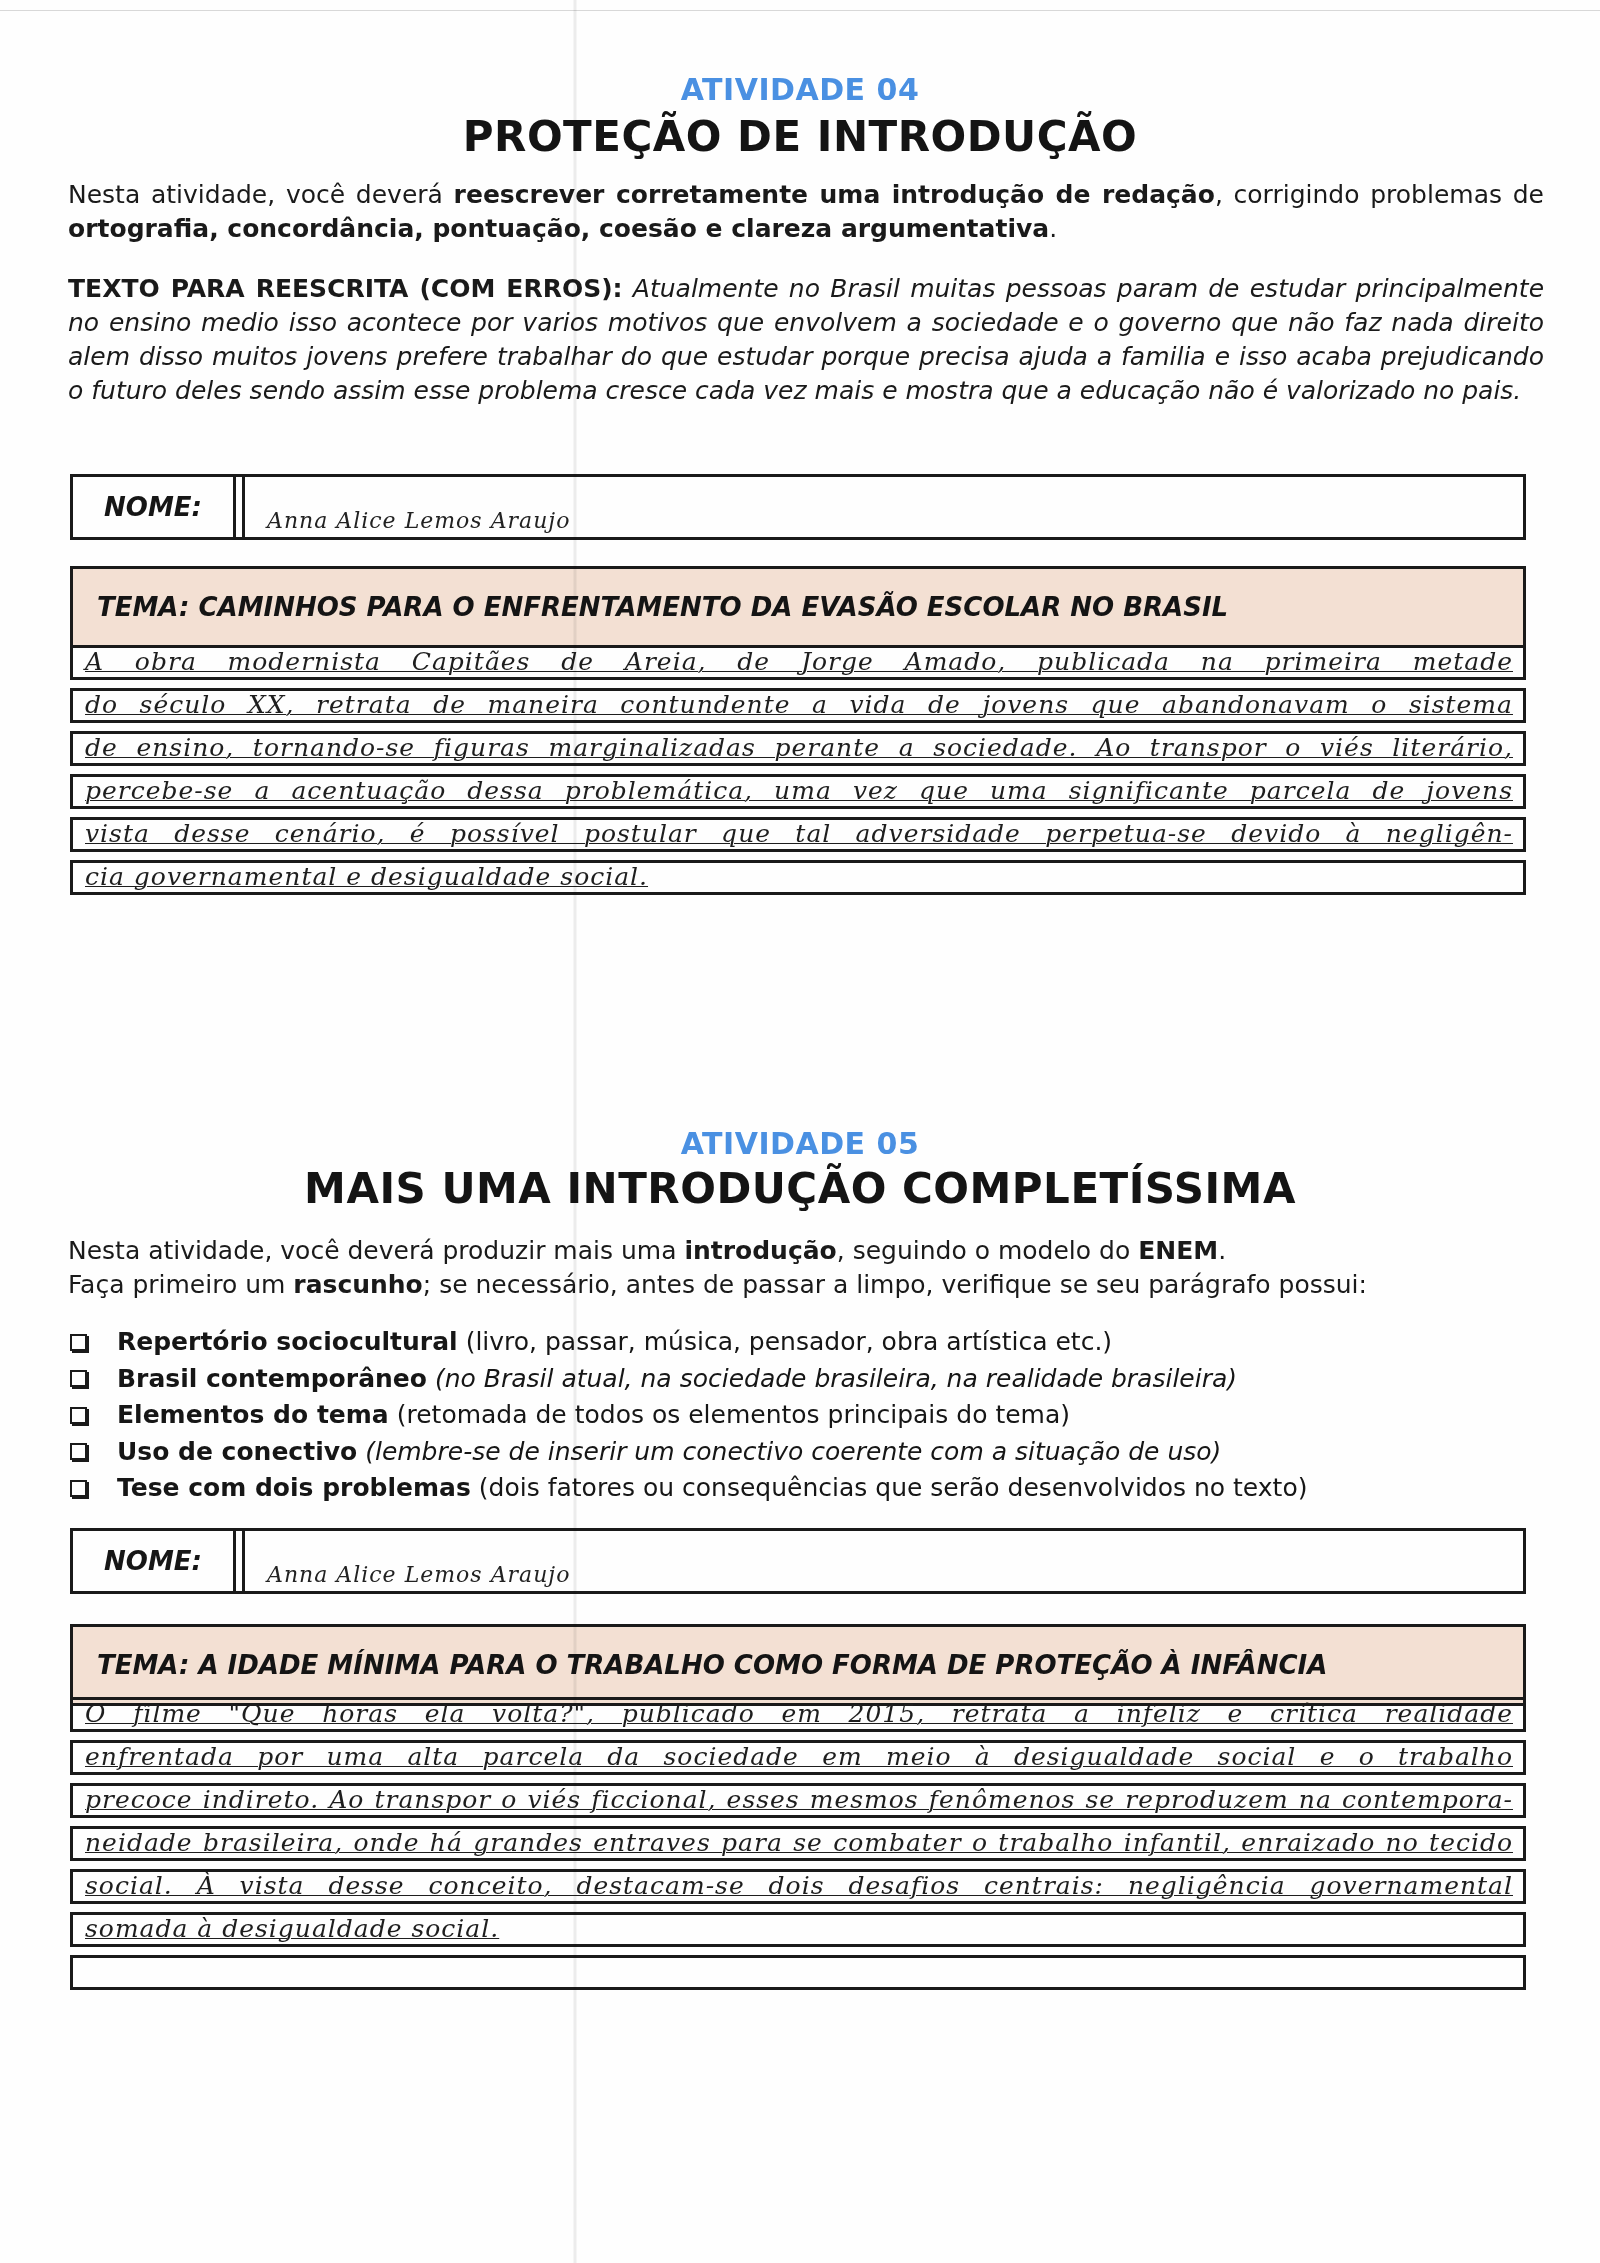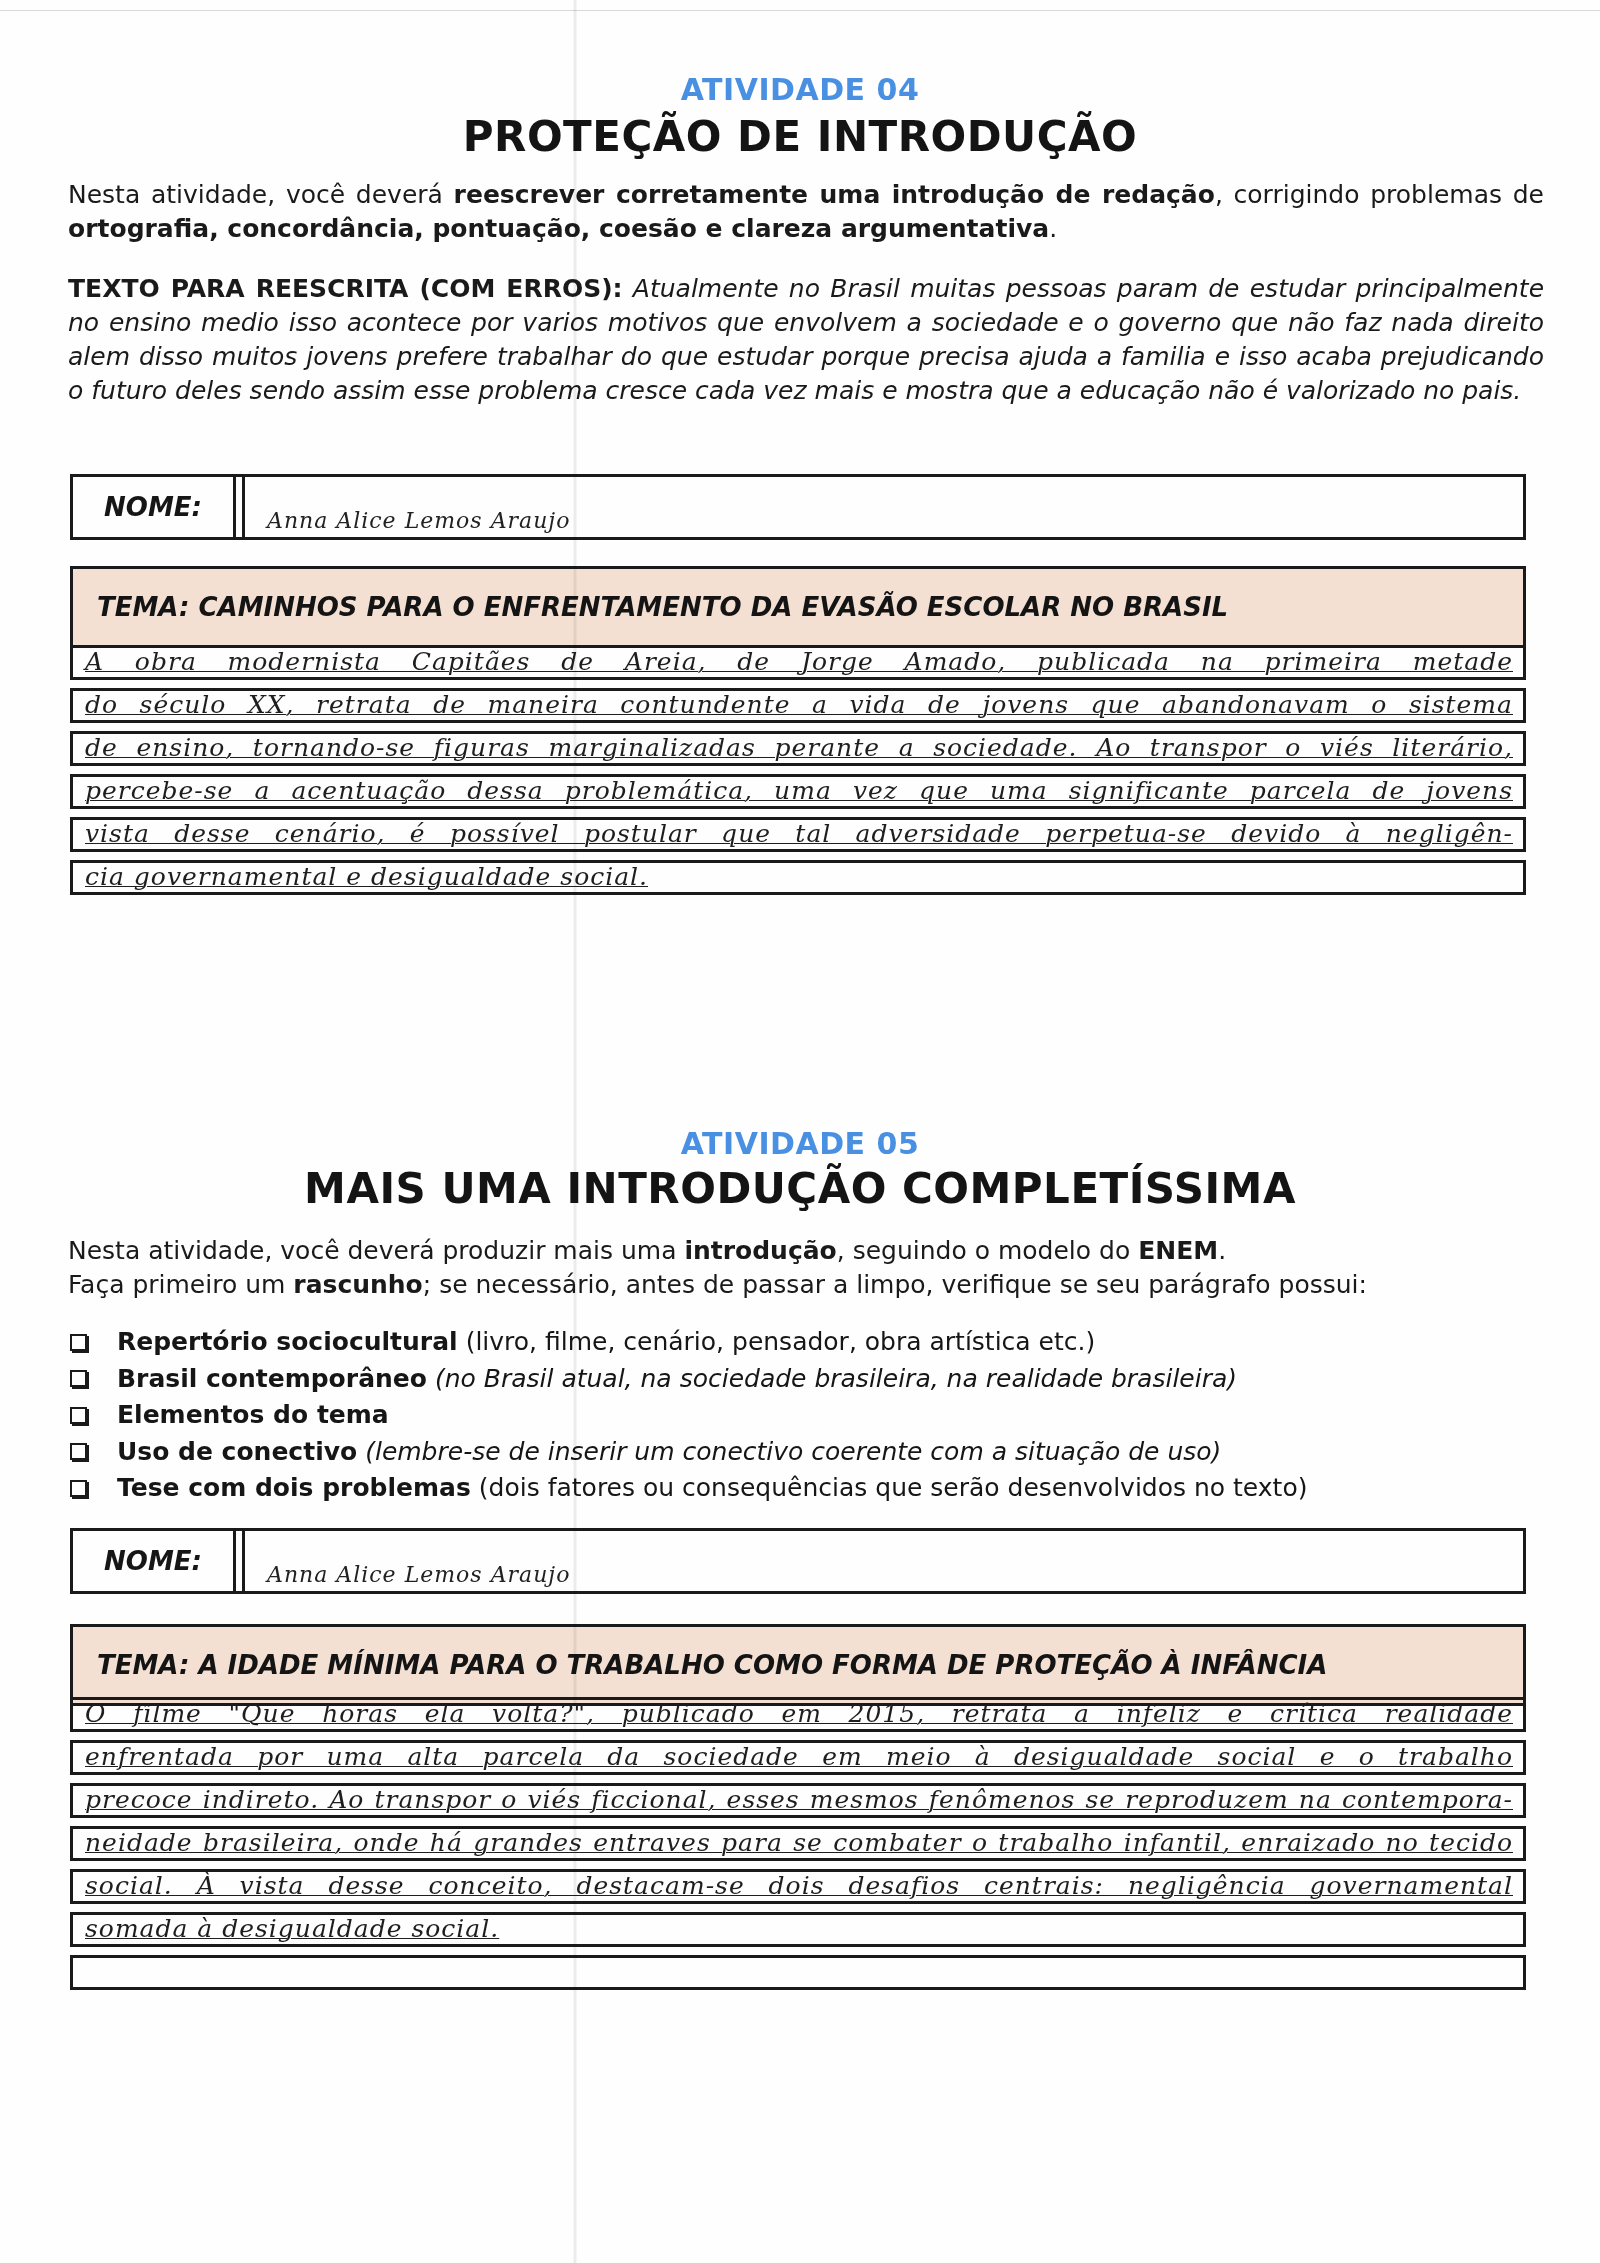--- a/index.html
+++ b/index.html
@@ -90,30 +90,31 @@
     </div>
     <div>
       <span>Faça primeiro um </span><b>rascunho</b><span>; se necessário, antes de passar a limpo, verifique se seu parágrafo possui:</span>
     </div>
   </div>
 
   <div class="checklist" id="checklist" style="top:1324px;">
       <div class="check-item">
         <span class="check-box"></span>
         <b>Repertório sociocultural</b>
-        <span>(livro, filme, cenário, pensador, obra artística etc.)</span>
+        <span>(livro, passar, música, pensador, obra artística etc.)</span>
       </div>
       <div class="check-item">
         <span class="check-box"></span>
         <b>Brasil contemporâneo</b>
         <i>(no Brasil atual, na sociedade brasileira, na realidade brasileira)</i>
       </div>
       <div class="check-item">
         <span class="check-box"></span>
         <b>Elementos do tema</b>
+        <span>(retomada de todos os elementos principais do tema)</span>
       </div>
       <div class="check-item">
         <span class="check-box"></span>
         <b>Uso de conectivo</b>
         <i>(lembre-se de inserir um conectivo coerente com a situação de uso)</i>
       </div>
       <div class="check-item">
         <span class="check-box"></span>
         <b>Tese com dois problemas</b>
         <span>(dois fatores ou consequências que serão desenvolvidos no texto)</span>

